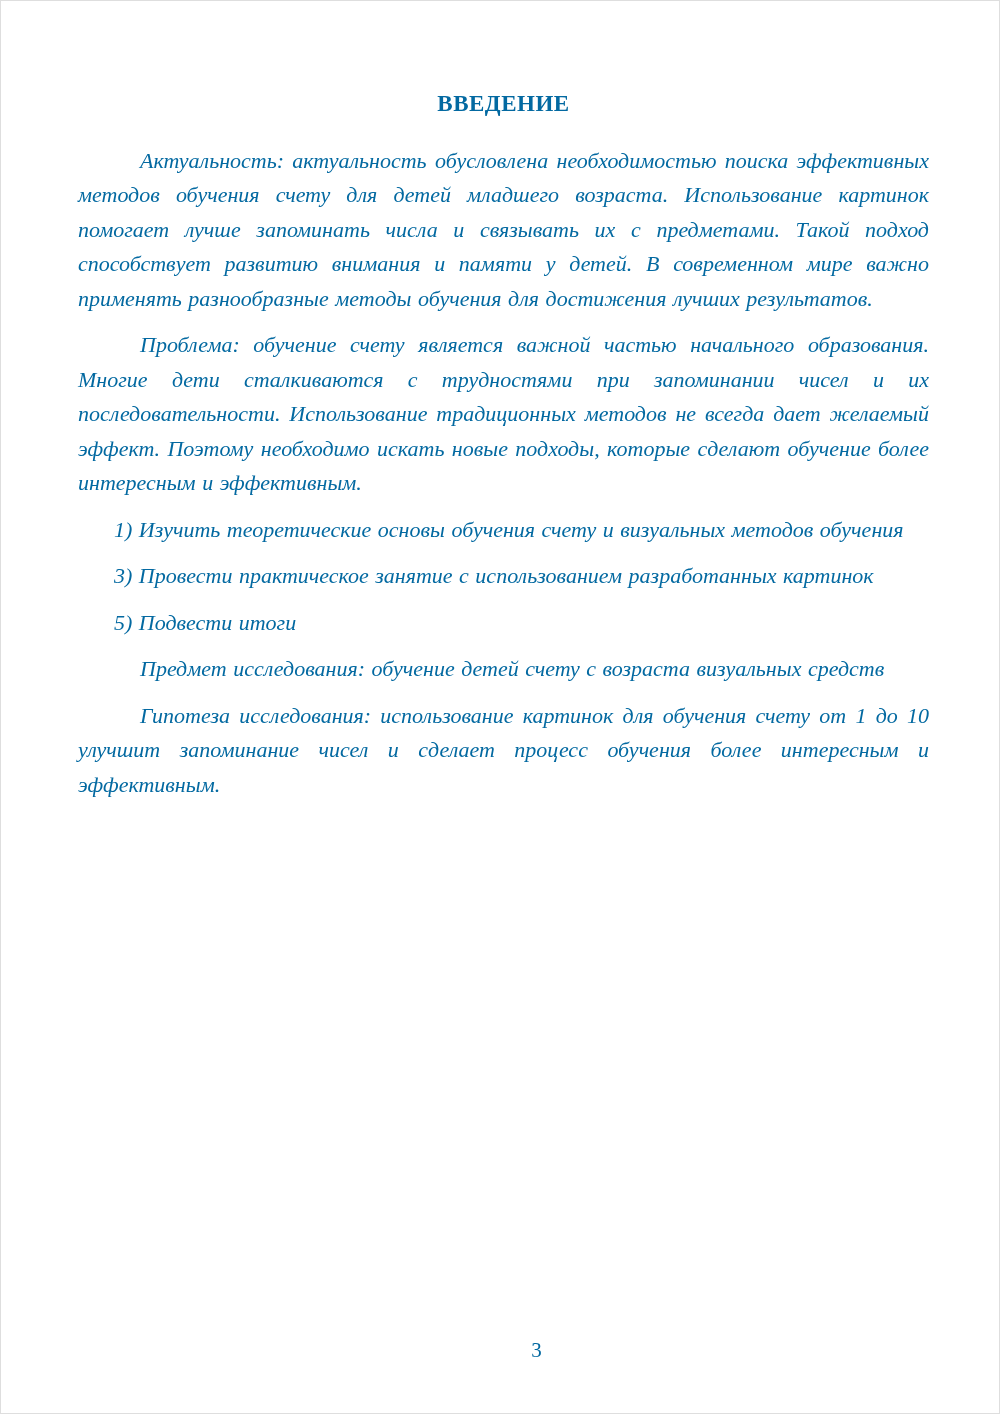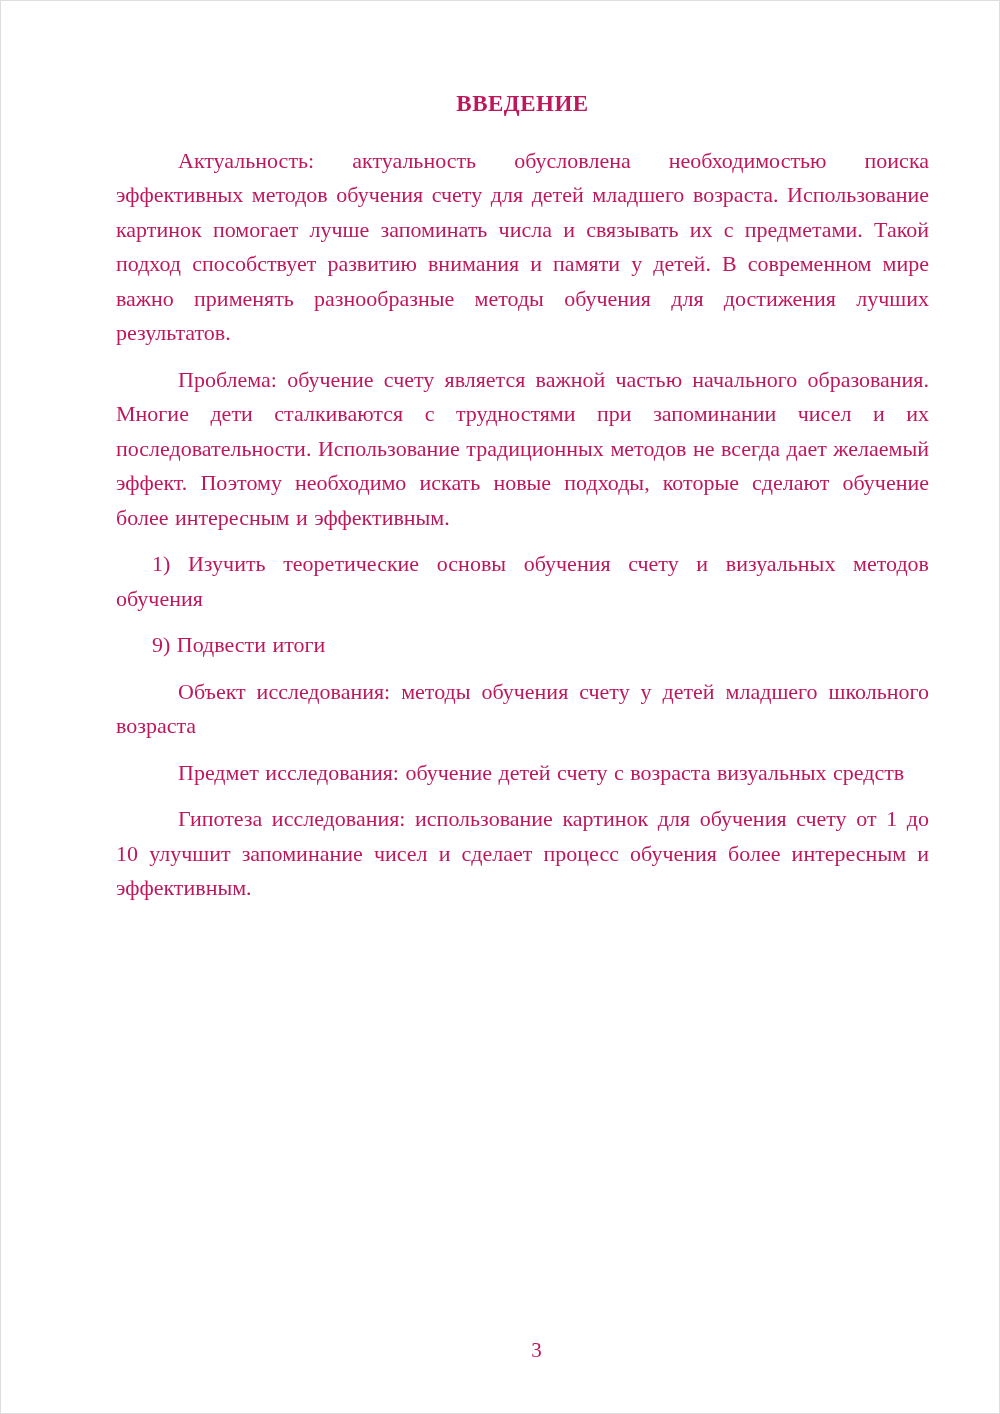--- a/index.html
+++ b/index.html
@@ -7,38 +7,39 @@
     padding: 0;
     background: #ffffff;
   }
   .page {
     position: relative;
     width: 1000px;
     height: 1414px;
     box-sizing: border-box;
     background: #ffffff;
     border: 1px solid #dedede;
-    padding: 86px 70px 0 115px;
+    padding: 86px 70px 0 77px;
     font-family: "Liberation Serif", serif;
     font-size: 22px;
     line-height: 34.5px;
-    color: #be185d;
+    color: #0369a1;
     overflow: hidden;
   }
   .doc-title {
     margin: 0 0 22px 0;
     text-align: center;
     font-size: 23px;
     font-weight: bold;
     letter-spacing: 0.5px;
   }
   .para {
     margin: 6px 0 12px 0;
     text-align: justify;
     word-spacing: 1px;
+    font-style: italic;
   }
   .para.indent {
     text-indent: 62px;
   }
   .para.task {
     text-indent: 36px;
   }
   .page-number {
     position: absolute;
     bottom: 46px;
@@ -57,25 +58,25 @@
 
   <p class="para indent">Актуальность: актуальность обусловлена необходимостью поиска эффективных методов обучения счету для детей младшего возраста. Использование картинок помогает лучше запоминать числа и связывать их с предметами. Такой подход способствует развитию внимания и памяти у детей. В современном мире важно применять разнообразные методы обучения для достижения лучших результатов.</p>
 
   <p class="para indent">Проблема: обучение счету является важной частью начального образования. Многие дети сталкиваются с трудностями при запоминании чисел и их последовательности. Использование традиционных методов не всегда дает желаемый эффект. Поэтому необходимо искать новые подходы, которые сделают обучение более интересным и эффективным.</p>
 
 
 
   <p class="para task">1) Изучить теоретические основы обучения счету и визуальных методов обучения</p>
 
 
+  <p class="para task">3) Провести практическое занятие с использованием разработанных картинок</p>
 
 
-  <p class="para task">9) Подвести итоги</p>
+  <p class="para task">5) Подвести итоги</p>
 
-  <p class="para indent">Объект исследования: методы обучения счету у детей младшего школьного возраста</p>
 
   <p class="para indent">Предмет исследования: обучение детей счету с возраста визуальных средств</p>
 
   <p class="para indent">Гипотеза исследования: использование картинок для обучения счету от 1 до 10 улучшит запоминание чисел и сделает процесс обучения более интересным и эффективным.</p>
 
   <div class="page-number">3</div>
 
 </div>
 
 </body></html>

